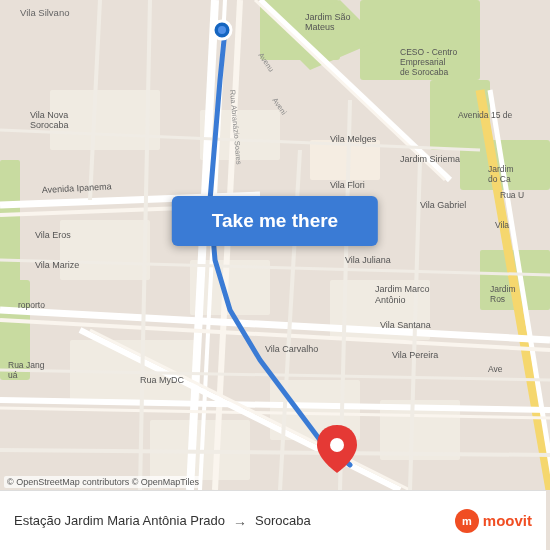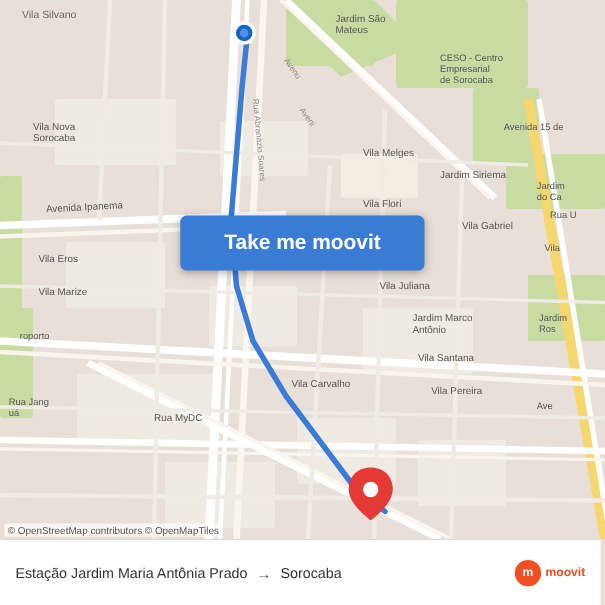--- a/index.html
+++ b/index.html
@@ -102,21 +102,21 @@
       border-radius: 50%;
       display: flex;
       align-items: center;
       justify-content: center;
       color: white;
       font-size: 11px;
       font-weight: bold;
     }
 
     .moovit-text {
-      font-size: 11px;
+      font-size: 15px;
       font-weight: 700;
       color: #f04e23;
     }
 
     
     #map-svg {
       position: absolute;
       inset: 0;
       width: 100%;
       height: 100%;
@@ -230,21 +230,21 @@
 
     <circle cx="222" cy="30" r="9" fill="#1565c0" stroke="white" stroke-width="3"></circle>
     <circle cx="222" cy="30" r="4" fill="#5090e8"></circle>
 
     <g transform="translate(337, 445)">
       <path d="M0,-20 C-12,-20 -20,-12 -20,0 C-20,14 0,28 0,28 C0,28 20,14 20,0 C20,-12 12,-20 0,-20 Z" fill="#e53935"></path>
       <circle cx="0" cy="0" r="7" fill="white"></circle>
     </g>
   </svg>
 
-  <button id="take-me-there-btn">Take me moovit</button>
+  <button id="take-me-there-btn">Take me there</button>
 
   <div class="map-attribution">
     <span>© OpenStreetMap contributors © OpenMapTiles</span>
   </div>
 </div>
 
 <div id="bottom-bar">
   <div class="from-info">
     <span class="from-text">Estação Jardim Maria Antônia Prado</span>
     <span class="arrow-icon">→</span>

